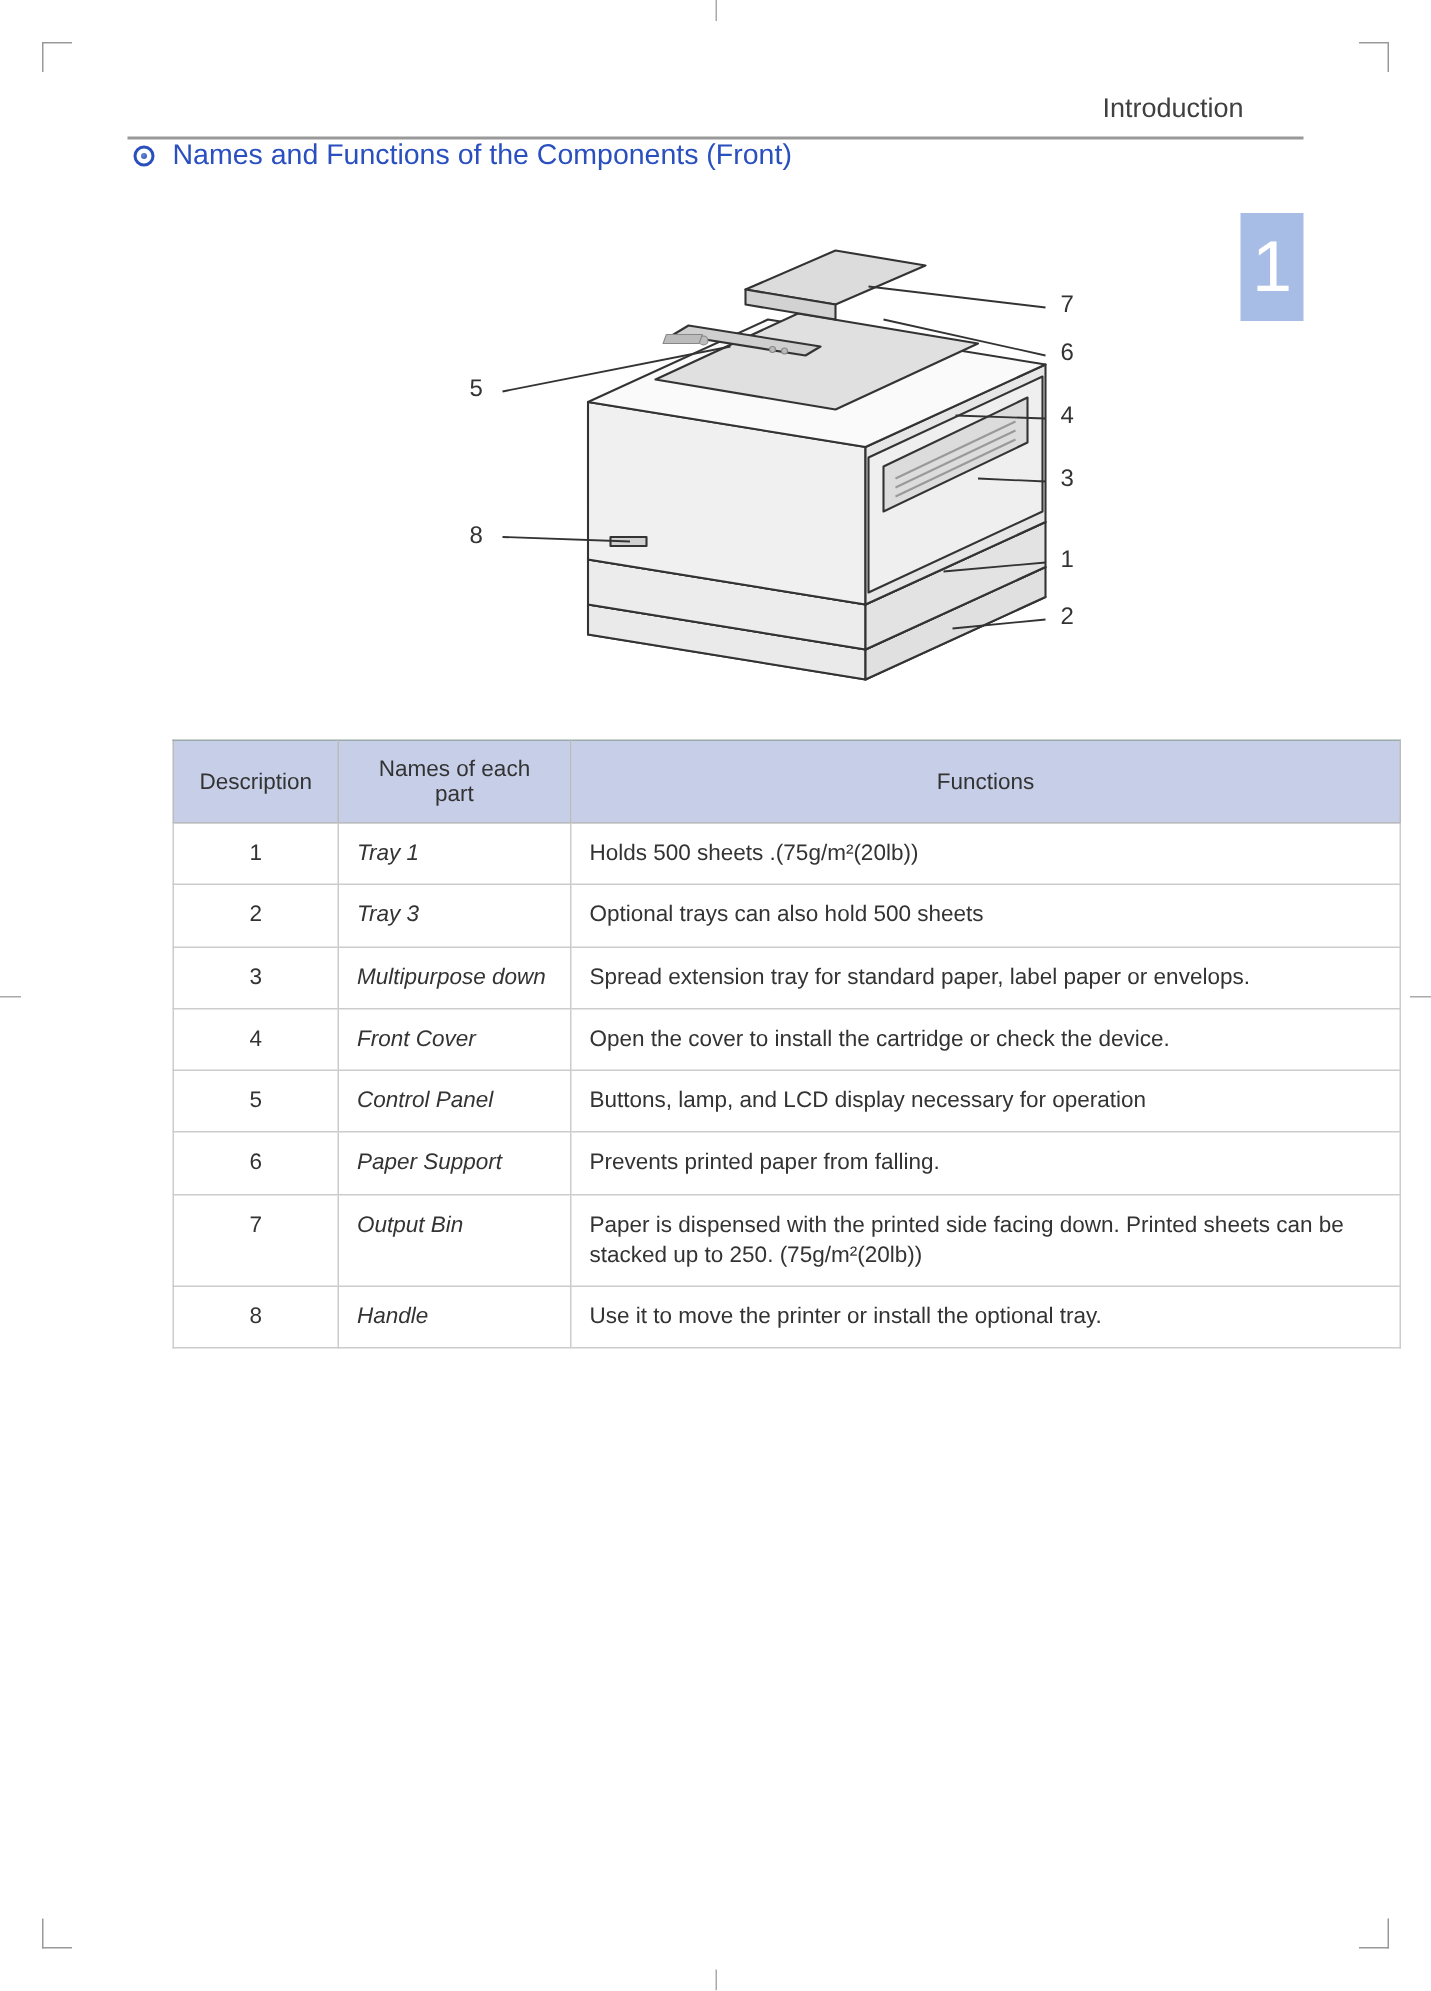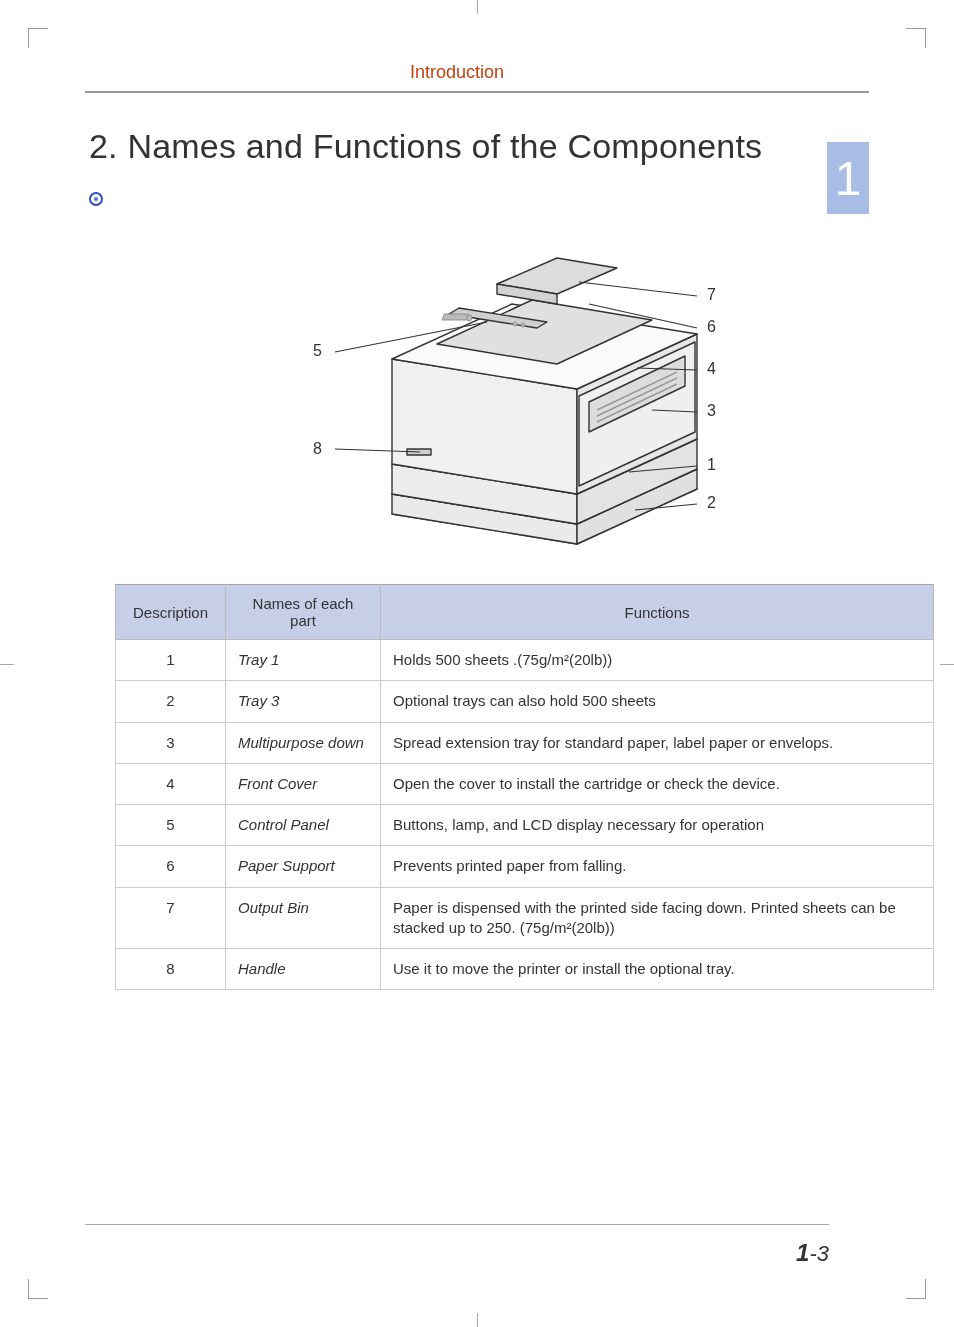--- a/index.html
+++ b/index.html
@@ -21,22 +21,22 @@
   .tick-t { position: absolute; top: 0; left: 50%; width: 1px; height: 14px; background: #aaa; }
   .tick-b { position: absolute; bottom: 0; left: 50%; width: 1px; height: 14px; background: #aaa; }
   .tick-l { position: absolute; left: 0; top: 50%; height: 1px; width: 14px; background: #aaa; }
   .tick-r { position: absolute; right: 0; top: 50%; height: 1px; width: 14px; background: #aaa; }
 
   .page {
     position: absolute;
     left: 85px; right: 85px; top: 52px; bottom: 60px;
   }
   .header-label {
-    text-align: center;
-    color: #c2410c;
+    text-align: right;
+    color: #404040;
     font-size: 18px;
     padding-right: 40px;
     padding-top: 10px;
     padding-bottom: 8px;
     border-bottom: 2px solid #999;
   }
   .chapter-tab {
     position: absolute;
     right: 0;
     top: 90px;
@@ -137,24 +137,24 @@
 <div class="crop-br"></div>
 <div class="tick-t"></div>
 <div class="tick-b"></div>
 <div class="tick-l"></div>
 <div class="tick-r"></div>
 
 <div class="page">
   <div class="header-label">Introduction</div>
   <div class="chapter-tab">1</div>
 
-  <h1 class="title">2. Names and Functions of the Components</h1>
 
   <div class="subhead">
     <span class="bullet-ring"></span>
+    <span>Names and Functions of the Components (Front)</span>
   </div>
 
   <div class="diagram-wrap">
     <svg viewBox="0 0 560 340">
 
       <g stroke="#333" stroke-width="1.4" fill="#fff" stroke-linejoin="round">
 
         <polygon points="195,290 380,320 500,265 315,235" fill="#f2f2f2"></polygon>
         <polygon points="195,270 195,290 380,320 380,300" fill="#eaeaea"></polygon>
         <polygon points="380,300 380,320 500,265 500,245" fill="#e0e0e0"></polygon>
@@ -260,16 +260,13 @@
         <td>Paper is dispensed with the printed side facing down. Printed sheets can be stacked up to 250. (75g/m²(20lb))</td>
       </tr>
       <tr>
         <td>8</td>
         <td>Handle</td>
         <td>Use it to move the printer or install the optional tray.</td>
       </tr>
     </tbody>
   </table>
 
-  <div class="footer">
-    <span class="chap">1</span><span class="pg">-</span><span class="pg">3</span>
-  </div>
 </div>
 
 </body></html>

